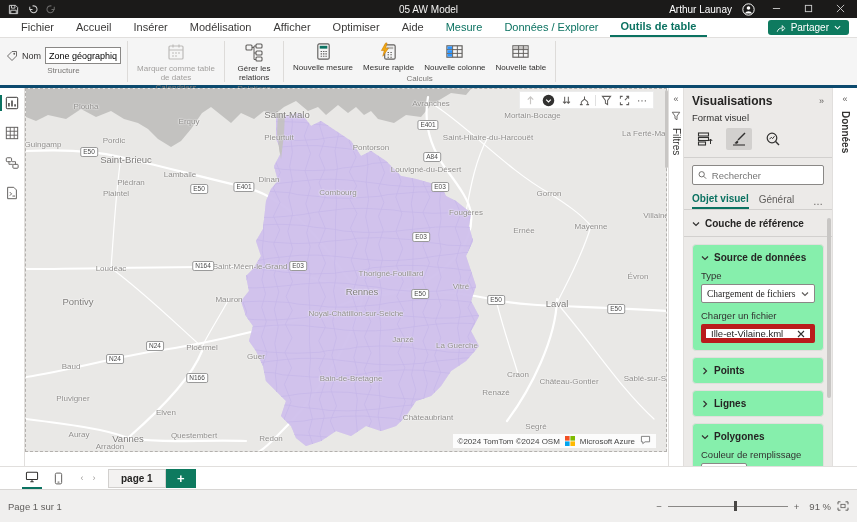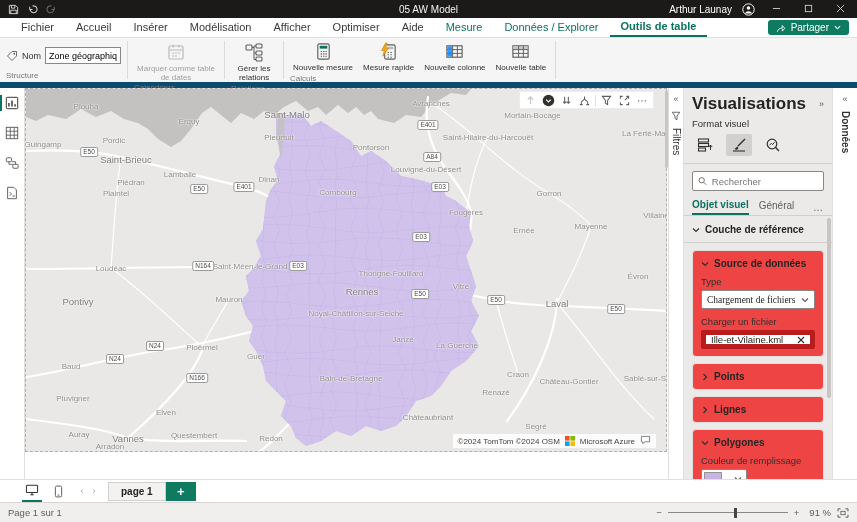--- a/index.html
+++ b/index.html
@@ -16,24 +16,24 @@
 
   
   .menubar { height:20px; background:#ffffff; display:flex; align-items:center; font-size:11px; border-bottom:1px solid #e1dfdd; flex:0 0 auto; padding-left:10px; }
   .menutab { padding:2px 11px 3px 11px; color:#3b3a39; white-space:nowrap; }
   .menutab.contextual { color:var(--teal); }
   .menutab.contextual-active { color:var(--teal); font-weight:bold; border-bottom:2px solid var(--teal); }
   .menubar-spacer { flex:1; }
   .share-btn { background:var(--green); color:#fff; font-size:10px; border-radius:3px; padding:2px 8px; margin-right:8px; display:flex; align-items:center; gap:5px; }
 
   
-  .ribbon { height:50px; background:#f5f5f5; border-bottom:6px solid #0c4a6e; display:flex; flex:0 0 auto; }
+  .ribbon { height:50px; background:#f5f5f5; border-bottom:3px solid #0c4a6e; display:flex; flex:0 0 auto; }
   .rgroup { position:relative; display:flex; flex-direction:column; padding:3px 6px 0 6px; }
   .rgroup-body { flex:1; display:flex; align-items:flex-start; gap:4px; }
-  .rgroup-label { text-align:left; font-size:8px; color:#797775; padding:1px 0 2px 0; }
+  .rgroup-label { text-align:center; font-size:8px; color:#797775; padding:1px 0 10px 0; }
   .rsep { width:1px; background:#dddbd9; margin:3px 0; }
   .nom-row { display:flex; align-items:center; gap:4px; margin-top:6px; }
   .nom-row .lbl { font-size:9px; color:#323130; }
   .nom-input { width:76px; height:17px; font-size:9px; border:1px solid #8a8886; background:#fff; padding:0 3px; font-family:"Liberation Sans",sans-serif; }
   .bigbtn { display:flex; flex-direction:column; align-items:center; width:auto; min-width:40px; padding:1px 3px; }
   .bigbtn .cap { font-size:8px; color:#323130; text-align:center; line-height:1.15; margin-top:2px; }
   .wide-disabled { display:flex; flex-direction:column; align-items:center; width:84px; padding-top:1px; }
   .wide-disabled .cap { font-size:8px; color:#a19f9d; text-align:center; line-height:1.15; margin-top:2px; }
 
   
@@ -55,54 +55,54 @@
   .attribution { position:absolute; bottom:3px; right:10px; background:rgba(255,255,255,.85); display:flex; align-items:center; gap:5px; font-size:8px; color:#444; padding:1px 5px; }
   .canvas-scroll { position:absolute; right:0px; top:2px; width:3px; height:78px; background:#c8c6c4; border-radius:2px; }
 
   .filters-strip { width:16px; background:#ffffff; border-left:1px solid #e1dfdd; border-right:1px solid #e1dfdd; display:flex; flex-direction:column; align-items:center; padding-top:6px; gap:7px; }
   .v-text { writing-mode:vertical-rl; font-size:10px; color:#323130; }
   .chev-ico { font-size:9px; color:#605e5c; }
 
   .vis-pane { width:148px; background:#eceae8; display:flex; flex-direction:column; font-size:10px; color:#252423; position:relative; }
   .pane-inner { padding:6px 8px 0 8px; overflow:hidden; flex:1; }
   .pane-head { display:flex; justify-content:space-between; align-items:center; }
-  .pane-title { font-size:17px; font-weight:bold; }
+  .pane-title { font-size:12px; font-weight:bold; }
   .pane-sub { font-size:9.5px; margin-top:4px; color:#323130; }
   .pane-icons { display:flex; gap:8px; margin:5px 0 7px 0; align-items:center; }
   .pane-ico-btn { width:26px; height:22px; display:flex; align-items:center; justify-content:center; border-radius:2px; }
   .pane-ico-btn.selected { background:#d2d0ce; }
   .pane-rule { height:1px; background:#d2d0ce; margin:0 -8px; }
   .search-box { margin-top:7px; height:20px; background:#fff; border:1px solid #8a8886; display:flex; align-items:center; padding:0 5px; gap:5px; border-radius:2px; }
   .search-box input { border:none; outline:none; width:100%; font-size:9.5px; font-family:"Liberation Sans",sans-serif; color:#323130; background:transparent; }
   .fmt-tabs { display:flex; align-items:center; margin-top:8px; gap:10px; }
   .fmt-tab { padding-bottom:3px; font-size:10px; color:#605e5c; }
   .fmt-tab.active { color:var(--teal); font-weight:bold; border-bottom:2px solid var(--teal); }
   .fmt-more { margin-left:auto; color:#605e5c; letter-spacing:1px; }
   .sec-head { display:flex; align-items:center; gap:5px; padding:8px 0 7px 0; font-weight:bold; font-size:10px; }
-  .card { background:#ef4444; border:1px solid #e1dfdd; border-radius:4px; padding:7px 8px; margin-bottom:6px; }
+  .card { background:#86efac; border:1px solid #e1dfdd; border-radius:4px; padding:7px 8px; margin-bottom:6px; }
   .card .card-title { display:flex; align-items:center; gap:5px; font-weight:bold; font-size:10px; }
   .fld-label { margin:7px 0 3px 0; font-size:9.5px; color:#323130; }
   .dropdown { height:19px; background:#fff; border:1px solid #8a8886; border-radius:2px; display:flex; align-items:center; justify-content:space-between; padding:0 5px; font-size:9.5px;font-family:Liberation Serif, serif; }
   .textfield { height:19px; background:#fff; border:5px solid #b91c1c; border-radius:2px; display:flex; align-items:center; justify-content:space-between; padding:0 5px; font-size:9.5px; }
   .color-pick { width:46px; height:20px; background:#fff; border:1px solid #8a8886; border-radius:2px; display:flex; align-items:center; justify-content:space-between; padding:2px 4px 2px 2px; }
   .swatch { width:18px; height:14px; border:1px solid #979593; }
   .pane-scroll { position:absolute; right:1px; top:130px; width:4px; height:180px; background:#c8c6c4; border-radius:2px; }
 
   .data-strip { width:25px; background:#ffffff; border-left:1px solid #e1dfdd; display:flex; flex-direction:column; align-items:center; padding-top:6px; gap:7px; }
 
   
   .pagesbar { height:23px; background:#ffffff; border-top:1px solid #e1dfdd; display:flex; align-items:center; flex:0 0 auto; font-size:10px; }
   .pb-ico { display:flex; align-items:center; justify-content:center; width:20px; height:100%; }
   .pb-ico.active { border-bottom:2px solid var(--teal); }
   .pb-arrow { color:#a19f9d; font-size:9px; width:12px; text-align:center; }
   .page-tab { height:19px; display:flex; align-items:center; padding:0 12px; background:#f3f2f1; border:1px solid #d2d0ce; font-weight:bold; color:#252423; margin-left:8px; }
   .add-page { height:19px; width:30px; background:var(--green); color:#fff; display:flex; align-items:center; justify-content:center; font-size:13px; font-weight:bold; }
 
   
-  .statusbar { height:20px; background:#f0efee; border-top:1px solid #d8d6d4; display:flex; align-items:center; font-size:9.5px; color:#605e5c; padding:0 8px; flex:0 0 auto; }
+  .statusbar { height:33px; background:#f0efee; border-top:1px solid #d8d6d4; display:flex; align-items:center; font-size:9.5px; color:#605e5c; padding:0 8px; flex:0 0 auto; }
   .sb-spacer { flex:1; }
   .zoomctrl { display:flex; align-items:center; gap:6px; }
   .ztrack { position:relative; width:120px; height:10px; }
   .ztrack .line { position:absolute; top:4.5px; left:0; right:0; height:1px; background:#8a8886; }
   .ztrack .zthumb { position:absolute; top:0; left:66px; width:3px; height:10px; background:#484644; }
 </style>
 </head>
 <body>
 
 <div class="app">

